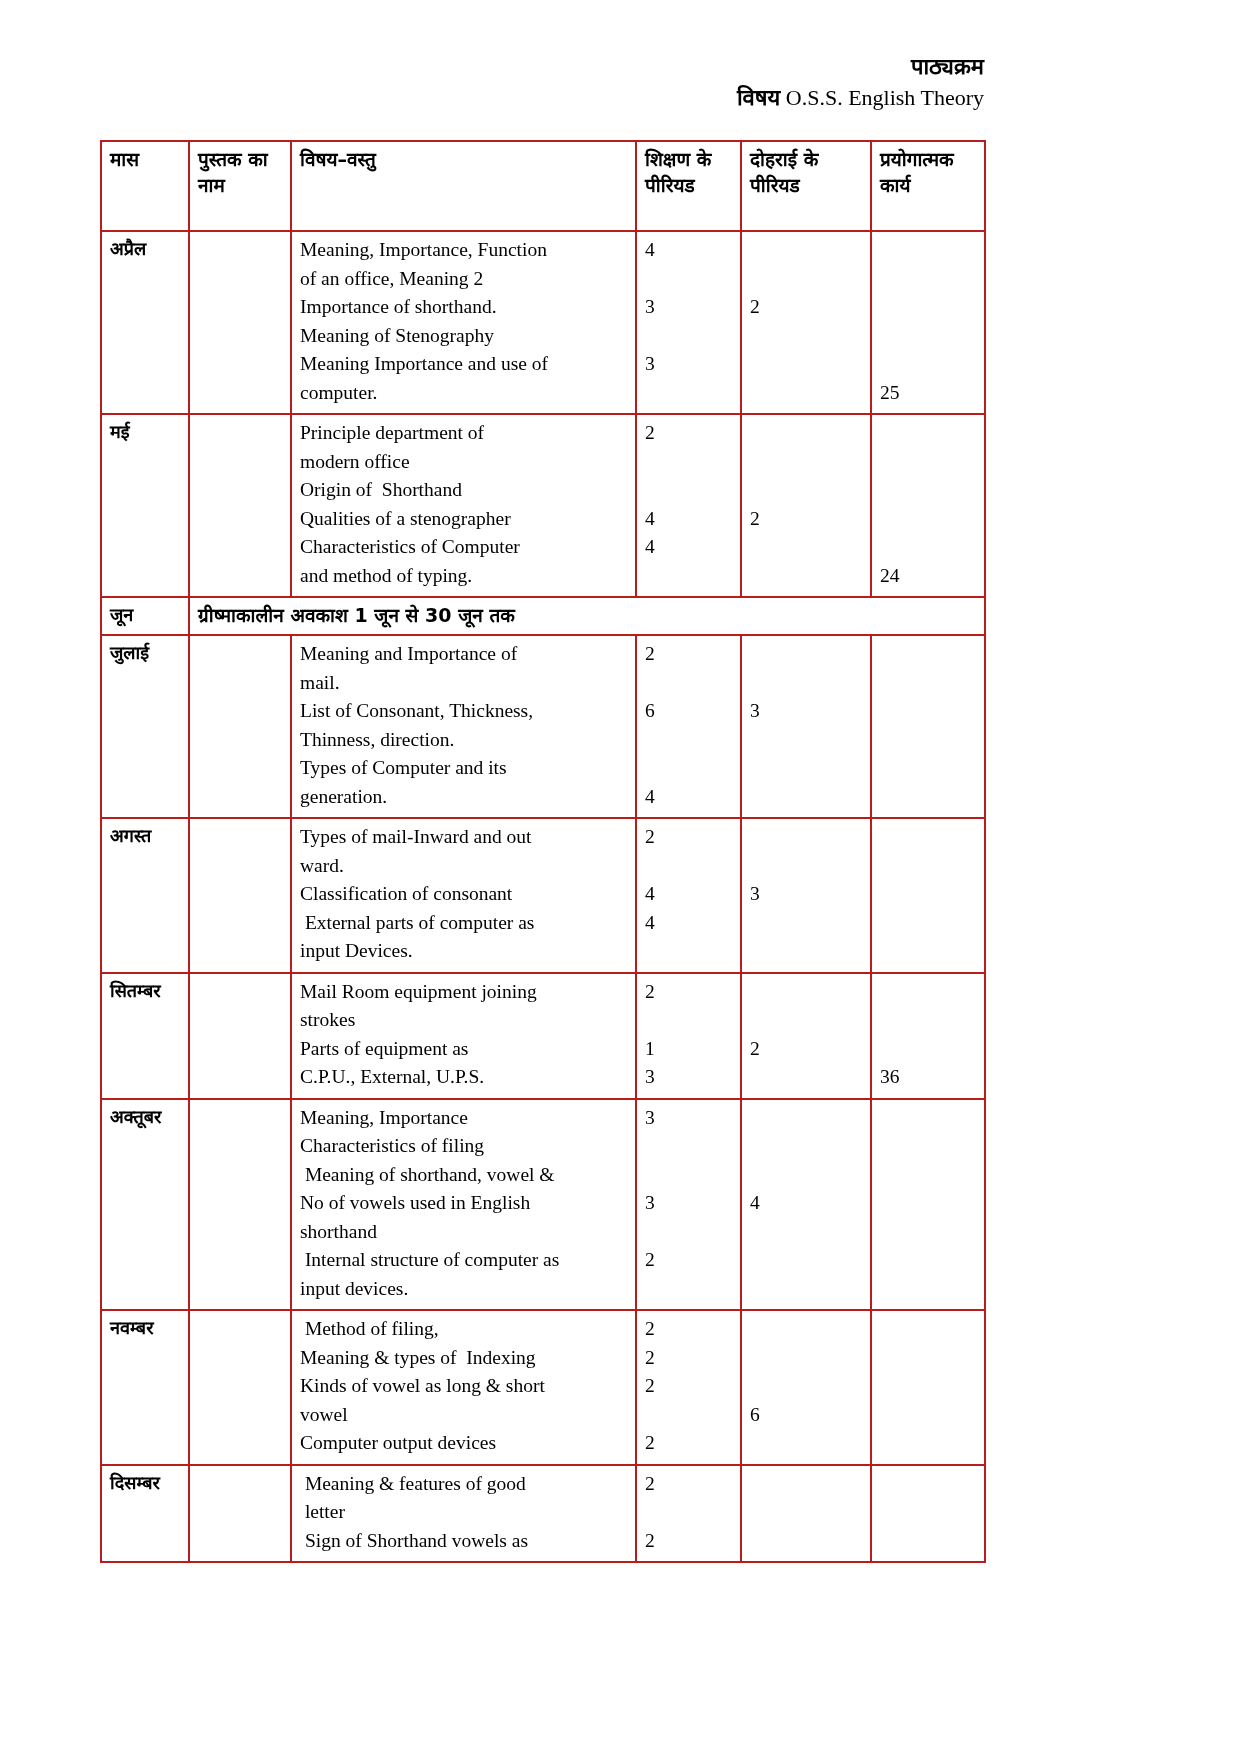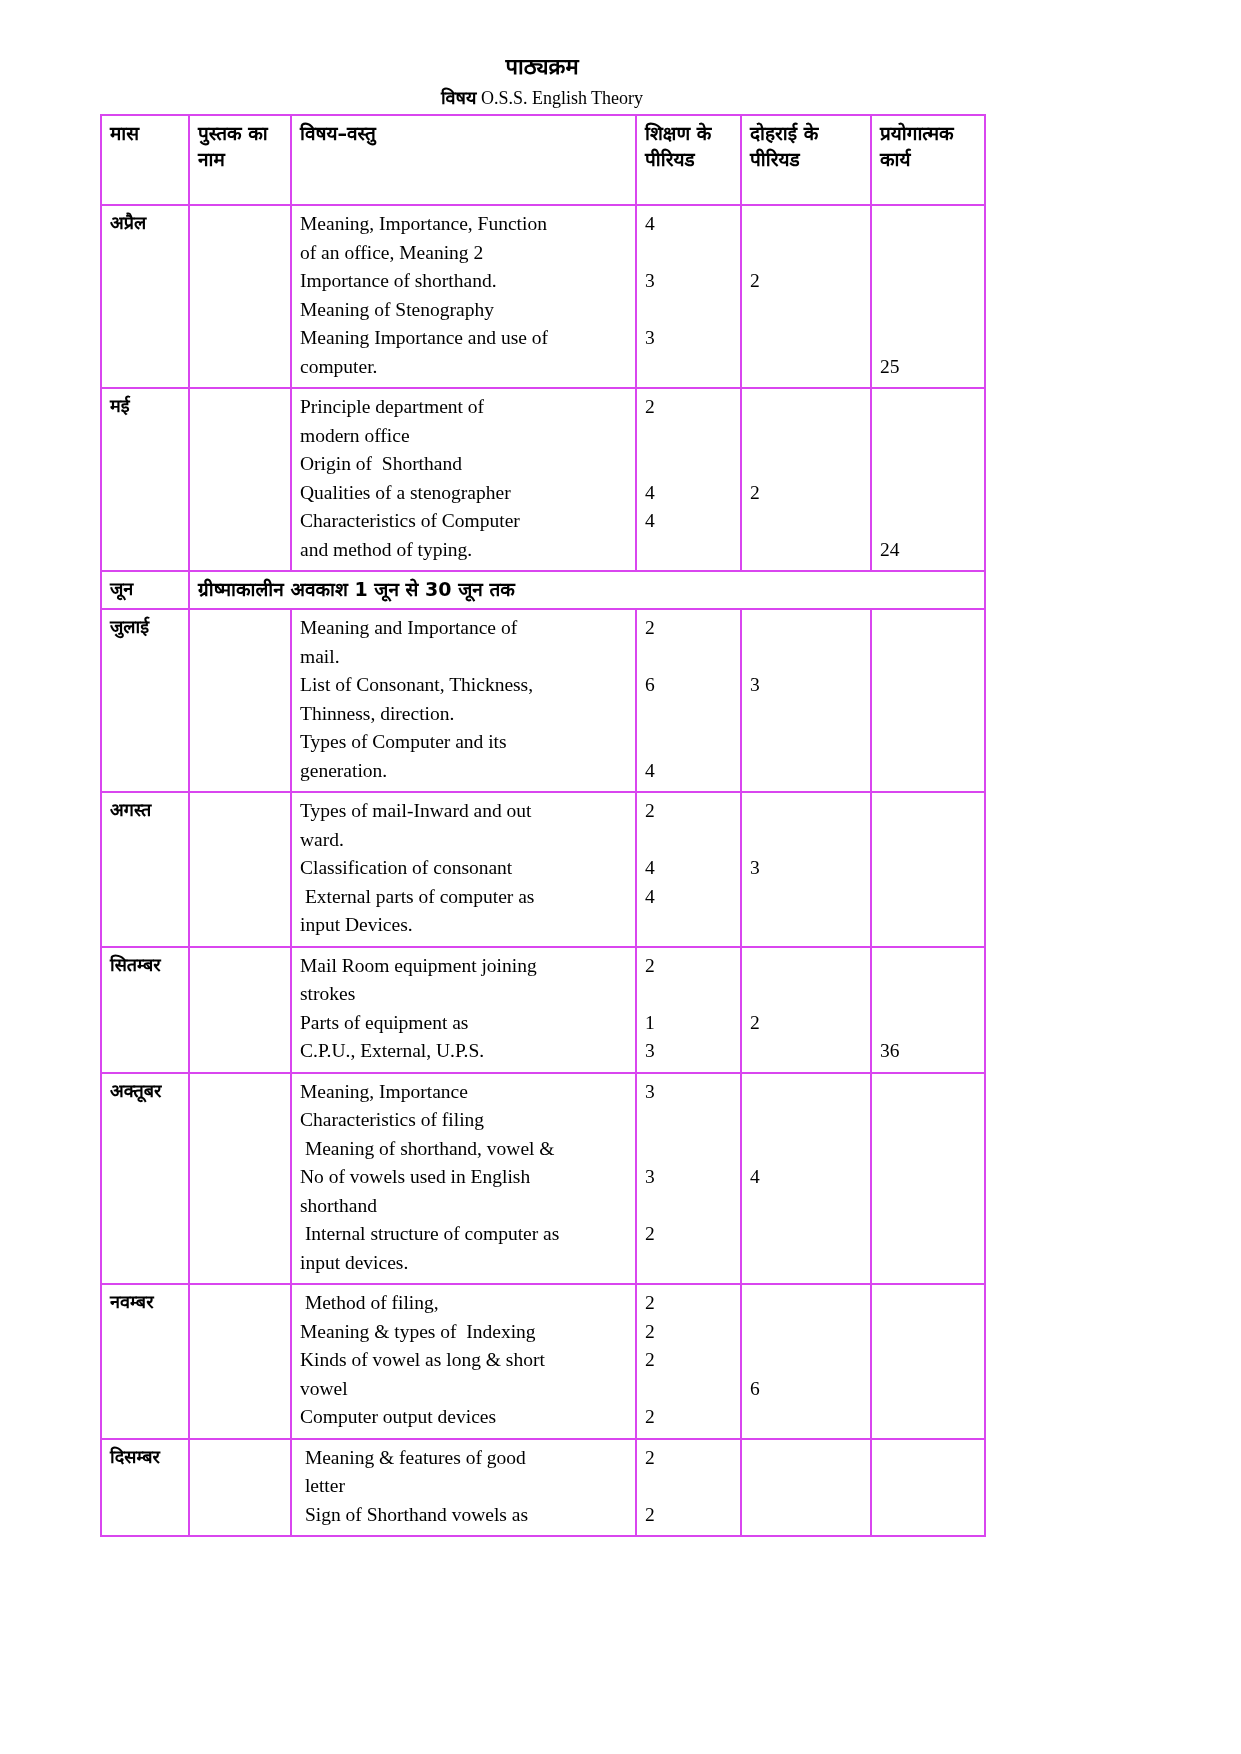--- a/index.html
+++ b/index.html
@@ -16,47 +16,48 @@
     background: #ffffff;
     overflow: hidden;
   }
   .content {
     position: absolute;
     left: 100px;
     top: 52px;
     width: 884px;
   }
   .titles {
-    text-align: center;
+    text-align: right;
+    margin-bottom: 26px;
   }
   .title-hi {
     font-size: 22px;
     font-weight: bold;
     line-height: 30px;
     font-family: "DejaVu Sans", "Liberation Serif", serif;
   }
   .title-mixed {
-    font-size: 18px;
+    font-size: 22px;
     line-height: 32px;
   }
   .title-mixed .hi {
     font-weight: bold;
     font-family: "DejaVu Sans", "Liberation Serif", serif;
   }
   .title-mixed .en {
     font-weight: normal;
     font-family: "Liberation Serif", "DejaVu Serif", serif;
   }
   table.syllabus {
     border-collapse: collapse;
     width: 884px;
     table-layout: fixed;
   }
   table.syllabus th, table.syllabus td {
-    border: 2px solid #d946ef;
+    border: 2px solid #b91c1c;
     vertical-align: top;
     padding: 4px 8px 6px 8px;
   }
   table.syllabus th {
     text-align: left;
     font-weight: bold;
     font-size: 19px;
     line-height: 26px;
     font-family: "DejaVu Sans", "Liberation Serif", serif;
     height: 78px;

